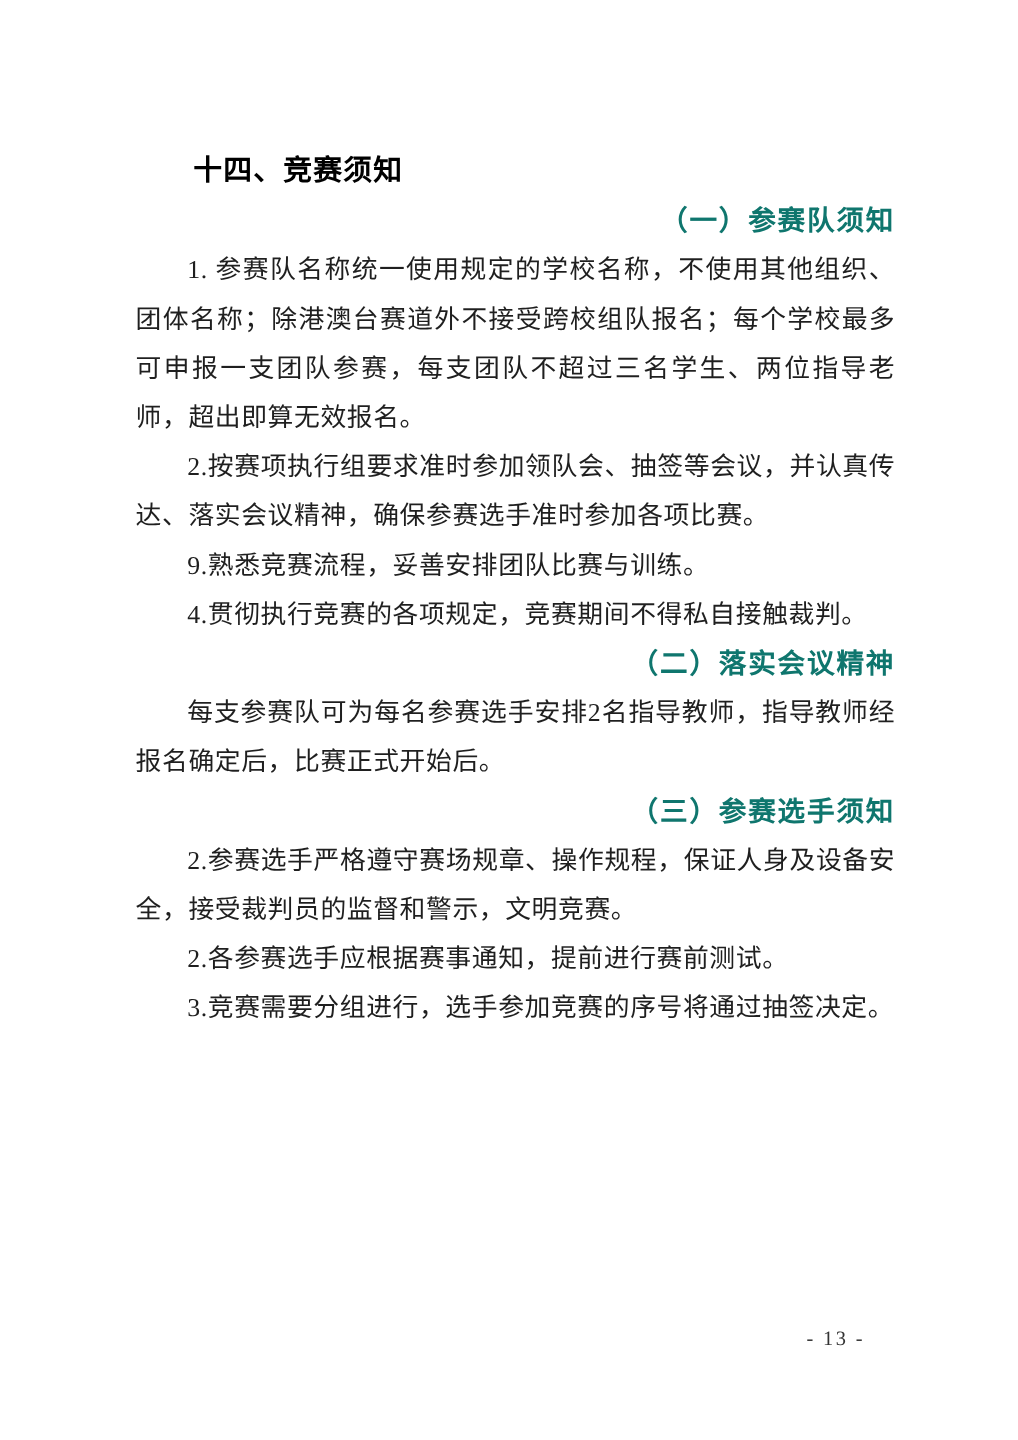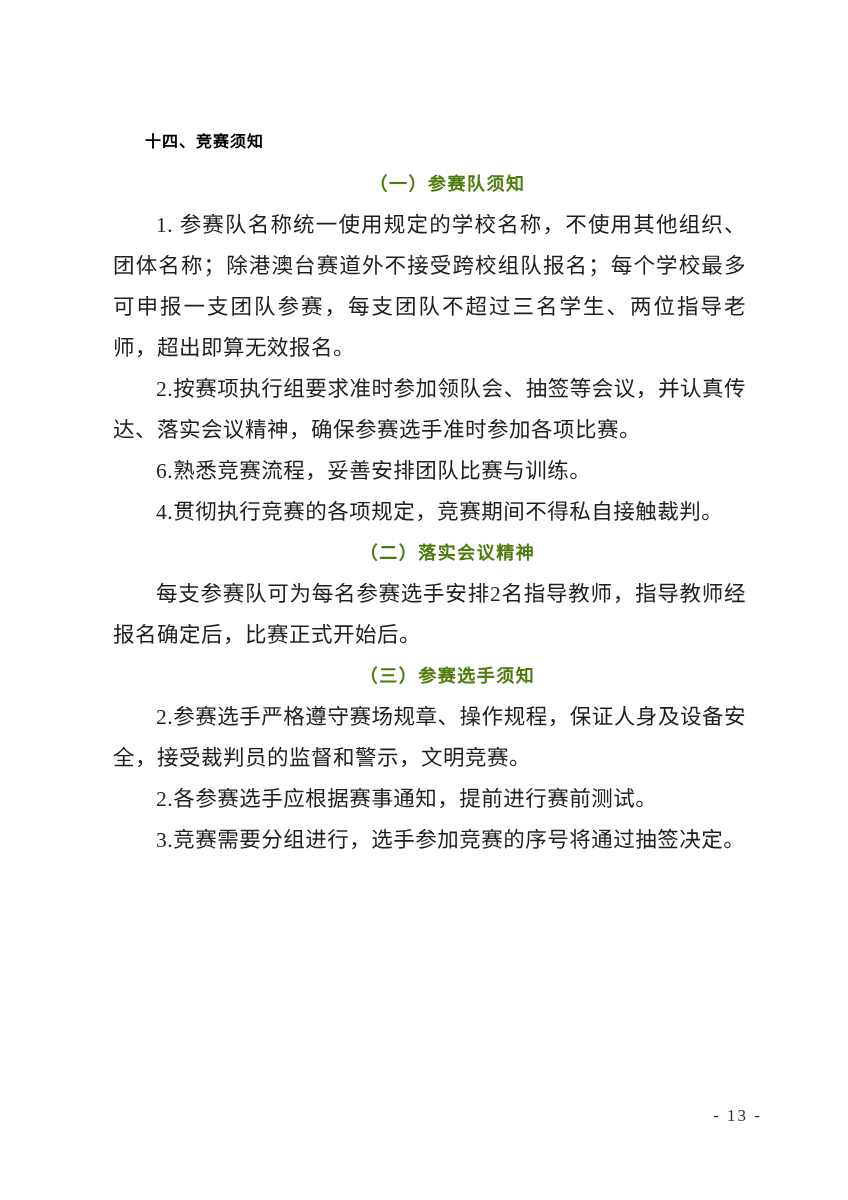--- a/index.html
+++ b/index.html
@@ -21,66 +21,66 @@
     left: 113px;
     top: 122px;
     width: 633px;
     font-size: 21.5px;
     line-height: 41px;
     letter-spacing: 0.5px;
     text-align: justify;
   }
   .doc-title {
     margin: 0;
-    font-family: Liberation Mono, monospace;
+    font-family: Liberation Sans, sans-serif;
     font-weight: 700;
-    font-size: 16px;
+    font-size: 24px;
     line-height: 42px;
     color: #000000;
     text-indent: 2em;
     letter-spacing: 1px;
     text-align: left;
   }
   .section-heading {
     margin: 0;
     font-weight: 700;
-    font-size: 18px;
+    font-size: 23px;
     line-height: 41px;
-    color: #4d7c0f;
+    color: #0f766e;
     text-indent: 2em;
     letter-spacing: 1.5px;
-    text-align: center;
+    text-align: right;
   }
   .para {
     margin: 0;
     text-indent: 2em;
   }
   .page-number {
     position: absolute;
     left: 672px;
     top: 1106px;
     width: 90px;
-    text-align: right;
+    text-align: left;
     font-size: 17px;
     letter-spacing: 2px;
     color: #333333;
   }
 </style>
 </head>
 <body>
 
 <div class="page">
   <div class="content">
 
     <h1 class="doc-title">十四、竞赛须知</h1>
 
     <h2 class="section-heading">（一）参赛队须知</h2>
     <p class="para">1. 参赛队名称统一使用规定的学校名称，不使用其他组织、团体名称；除港澳台赛道外不接受跨校组队报名；每个学校最多可申报一支团队参赛，每支团队不超过三名学生、两位指导老师，超出即算无效报名。</p>
     <p class="para">2.按赛项执行组要求准时参加领队会、抽签等会议，并认真传达、落实会议精神，确保参赛选手准时参加各项比赛。</p>
-    <p class="para">6.熟悉竞赛流程，妥善安排团队比赛与训练。</p>
+    <p class="para">9.熟悉竞赛流程，妥善安排团队比赛与训练。</p>
     <p class="para">4.贯彻执行竞赛的各项规定，竞赛期间不得私自接触裁判。</p>
 
     <h2 class="section-heading">（二）落实会议精神</h2>
     <p class="para">每支参赛队可为每名参赛选手安排2名指导教师，指导教师经报名确定后，比赛正式开始后。</p>
 
     <h2 class="section-heading">（三）参赛选手须知</h2>
     <p class="para">2.参赛选手严格遵守赛场规章、操作规程，保证人身及设备安全，接受裁判员的监督和警示，文明竞赛。</p>
     <p class="para">2.各参赛选手应根据赛事通知，提前进行赛前测试。</p>
     <p class="para">3.竞赛需要分组进行，选手参加竞赛的序号将通过抽签决定。</p>
 

